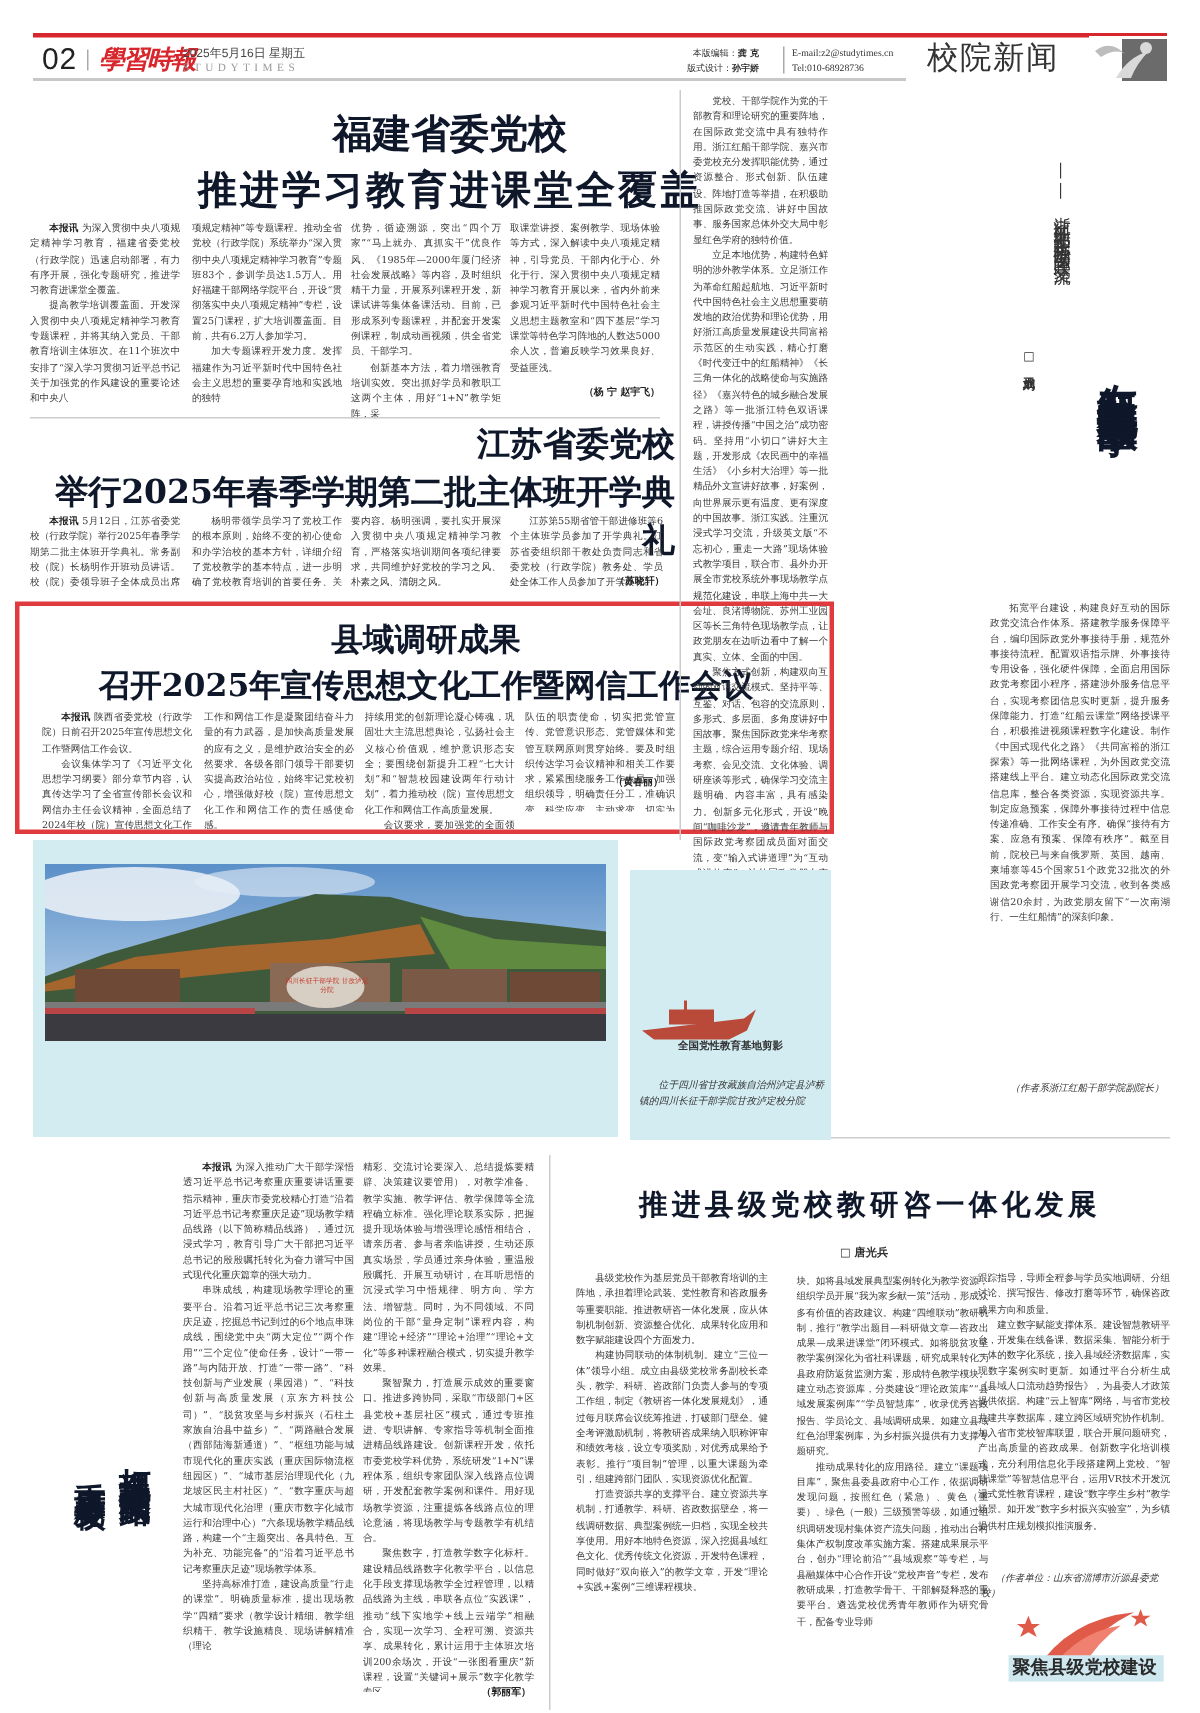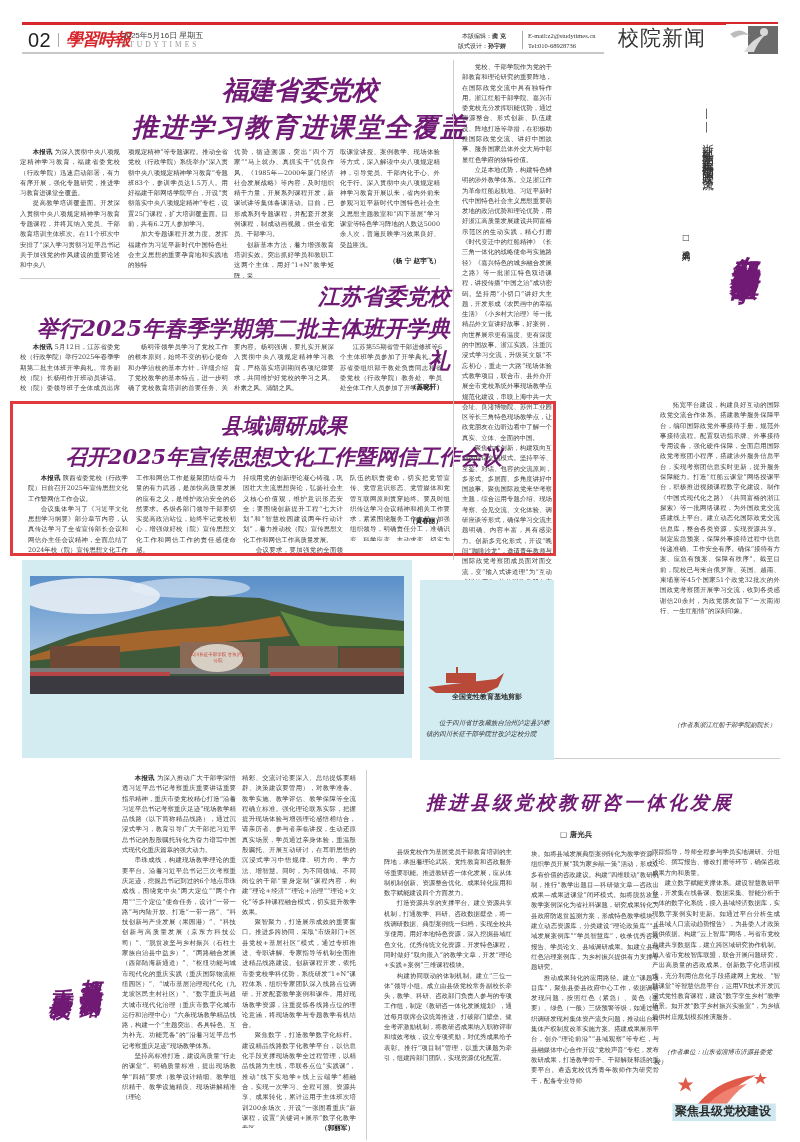--- a/index.html
+++ b/index.html
@@ -17,21 +17,21 @@
   .study { left: 122px; top: 40px; font-family: "Liberation Serif", serif; font-size: 7.5px; color: #999; letter-spacing: 3px; }
   .mast-rule { left: 22px; top: 52px; width: 582px; height: 2px; background: #c8c8c8; }
   .editors { left: 458px; top: 31px; font-size: 6px; color: #333; line-height: 10px; text-align: right; }
   .editors b { font-weight: bold; }
   .ed-sep { left: 522px; top: 31px; width: 1px; height: 18px; background: #aaa; }
   .contact { left: 528px; top: 31px; font-family: "Liberation Serif", serif; font-size: 6.5px; color: #333; line-height: 10px; }
   .section-title { left: 618px; top: 24px; font-family: "DejaVu Sans", sans-serif; font-size: 21px; color: #333; letter-spacing: 1px; }
   .section-logo { left: 726px; top: 24px; width: 52px; height: 30px; }
 
   
-  .hl { font-family: "DejaVu Serif", serif; font-weight: bold; color: #701a75; text-align: center; font-style: italic; }
+  .hl { font-family: "DejaVu Serif", serif; font-weight: bold; color: #0f172a; text-align: center; }
   .body-col { font-size: 6.4px; line-height: 10.3px; color: #3a3a3a; text-align: justify; overflow: hidden; }
   .body-col p { text-indent: 2em; }
   .lead { font-weight: bold; color: #222; }
   .byline { font-size: 6.6px; font-weight: bold; text-align: right; color: #222; }
   .vdiv { background: #cccccc; width: 1px; }
   .hdiv { background: #cccccc; height: 1px; }
 
   
   .red-box { left: 10px; top: 401px; width: 546px; height: 155px; border: 3px solid #e03a3e; }
 
@@ -200,22 +200,22 @@
   <p>聚焦数字，打造教学数字化标杆。建设精品线路数字化教学平台，以信息化手段支撑现场教学全过程管理，以精品线路为主线，串联各点位“实践课”，推动“线下实地学+线上云端学”相融合，实现一次学习、全程可溯、资源共享、成果转化，累计运用于主体班次培训200余场次，开设“一张图看重庆”新课程，设置“关键词+展示”数字化教学专区。</p>
 </div>
 <div class="abs byline" style="left:242px; top:1124px; width:112px;">（郭丽军）</div>
 <div class="abs vdiv" style="left:366px; top:770px; height:370px;"></div>
 
 <div class="abs hl" style="left:380px; top:790px; width:400px; font-size:19px; letter-spacing:3px;">推进县级党校教研咨一体化发展</div>
 <div class="abs" style="left:560px; top:830px; font-size:7.5px; font-weight:bold; color:#333;">□ 唐光兵</div>
 
 <div class="abs body-col" style="left:384px; top:847px; width:128px; height:290px;">
   <p>县级党校作为基层党员干部教育培训的主阵地，承担着理论武装、党性教育和咨政服务等重要职能。推进教研咨一体化发展，应从体制机制创新、资源整合优化、成果转化应用和数字赋能建设四个方面发力。</p>
+  <p>构建协同联动的体制机制。建立“三位一体”领导小组。成立由县级党校常务副校长牵头，教学、科研、咨政部门负责人参与的专项工作组，制定《教研咨一体化发展规划》，通过每月联席会议统筹推进，打破部门壁垒。健全考评激励机制，将教研咨成果纳入职称评审和绩效考核，设立专项奖励，对优秀成果给予表彰。推行“项目制”管理，以重大课题为牵引，组建跨部门团队，实现资源优化配置。</p>
   <p>打造资源共享的支撑平台。建立资源共享机制，打通教学、科研、咨政数据壁垒，将一线调研数据、典型案例统一归档，实现全校共享使用。用好本地特色资源，深入挖掘县域红色文化、优秀传统文化资源，开发特色课程，同时做好“双向嵌入”的教学文章，开发“理论+实践+案例”三维课程模块。</p>
-  <p>构建协同联动的体制机制。建立“三位一体”领导小组。成立由县级党校常务副校长牵头，教学、科研、咨政部门负责人参与的专项工作组，制定《教研咨一体化发展规划》，通过每月联席会议统筹推进，打破部门壁垒。健全考评激励机制，将教研咨成果纳入职称评审和绩效考核，设立专项奖励，对优秀成果给予表彰。推行“项目制”管理，以重大课题为牵引，组建跨部门团队，实现资源优化配置。</p>
 </div>
 <div class="abs body-col" style="left:518px; top:849px; width:128px; height:290px;margin-left:13px;">
   <p style="text-indent:0">块。如将县域发展典型案例转化为教学资源，组织学员开展“我为家乡献一策”活动，形成众多有价值的咨政建议。构建“四维联动”教研机制，推行“教学出题目—科研做文章—咨政出成果—成果进课堂”闭环模式。如将脱贫攻坚教学案例深化为省社科课题，研究成果转化为县政府防返贫监测方案，形成特色教学模块。建立动态资源库，分类建设“理论政策库”“县域发展案例库”“学员智慧库”，收录优秀咨政报告、学员论文、县域调研成果。如建立县域红色治理案例库，为乡村振兴提供有力支撑专题研究。</p>
   <p>推动成果转化的应用路径。建立“课题项目库”，聚焦县委县政府中心工作，依据调研发现问题，按照红色（紧急）、黄色（重要）、绿色（一般）三级预警等级，如通过组织调研发现村集体资产流失问题，推动出台村集体产权制度改革实施方案。搭建成果展示平台，创办“理论前沿”“县域观察”等专栏，与县融媒体中心合作开设“党校声音”专栏，发布教研成果，打造教学骨干、干部解疑释惑的重要平台。遴选党校优秀青年教师作为研究骨干，配备专业导师</p>
 </div>
 <div class="abs body-col" style="left:652px; top:847px; width:128px; height:200px;">
   <p style="text-indent:0">跟踪指导，导师全程参与学员实地调研、分组讨论、撰写报告、修改打磨等环节，确保咨政成果方向和质量。</p>
   <p>建立数字赋能支撑体系。建设智慧教研平台，开发集在线备课、数据采集、智能分析于一体的数字化系统，接入县域经济数据库，实现数字案例实时更新。如通过平台分析生成《县域人口流动趋势报告》，为县委人才政策提供依据。构建“云上智库”网络，与省市党校共建共享数据库，建立跨区域研究协作机制。加入省市党校智库联盟，联合开展问题研究，产出高质量的咨政成果。创新数字化培训模式，充分利用信息化手段搭建网上党校、“智慧课堂”等智慧信息平台，运用VR技术开发沉浸式党性教育课程，建设“数字孪生乡村”教学场景。如开发“数字乡村振兴实验室”，为乡镇提供村庄规划模拟推演服务。</p>
 </div>
 <div class="abs" style="left:654px; top:1047px; width:126px; font-size:6.4px; font-style:italic; line-height:10px; color:#333; text-indent:1.5em;">（作者单位：山东省淄博市沂源县委党校）</div>

